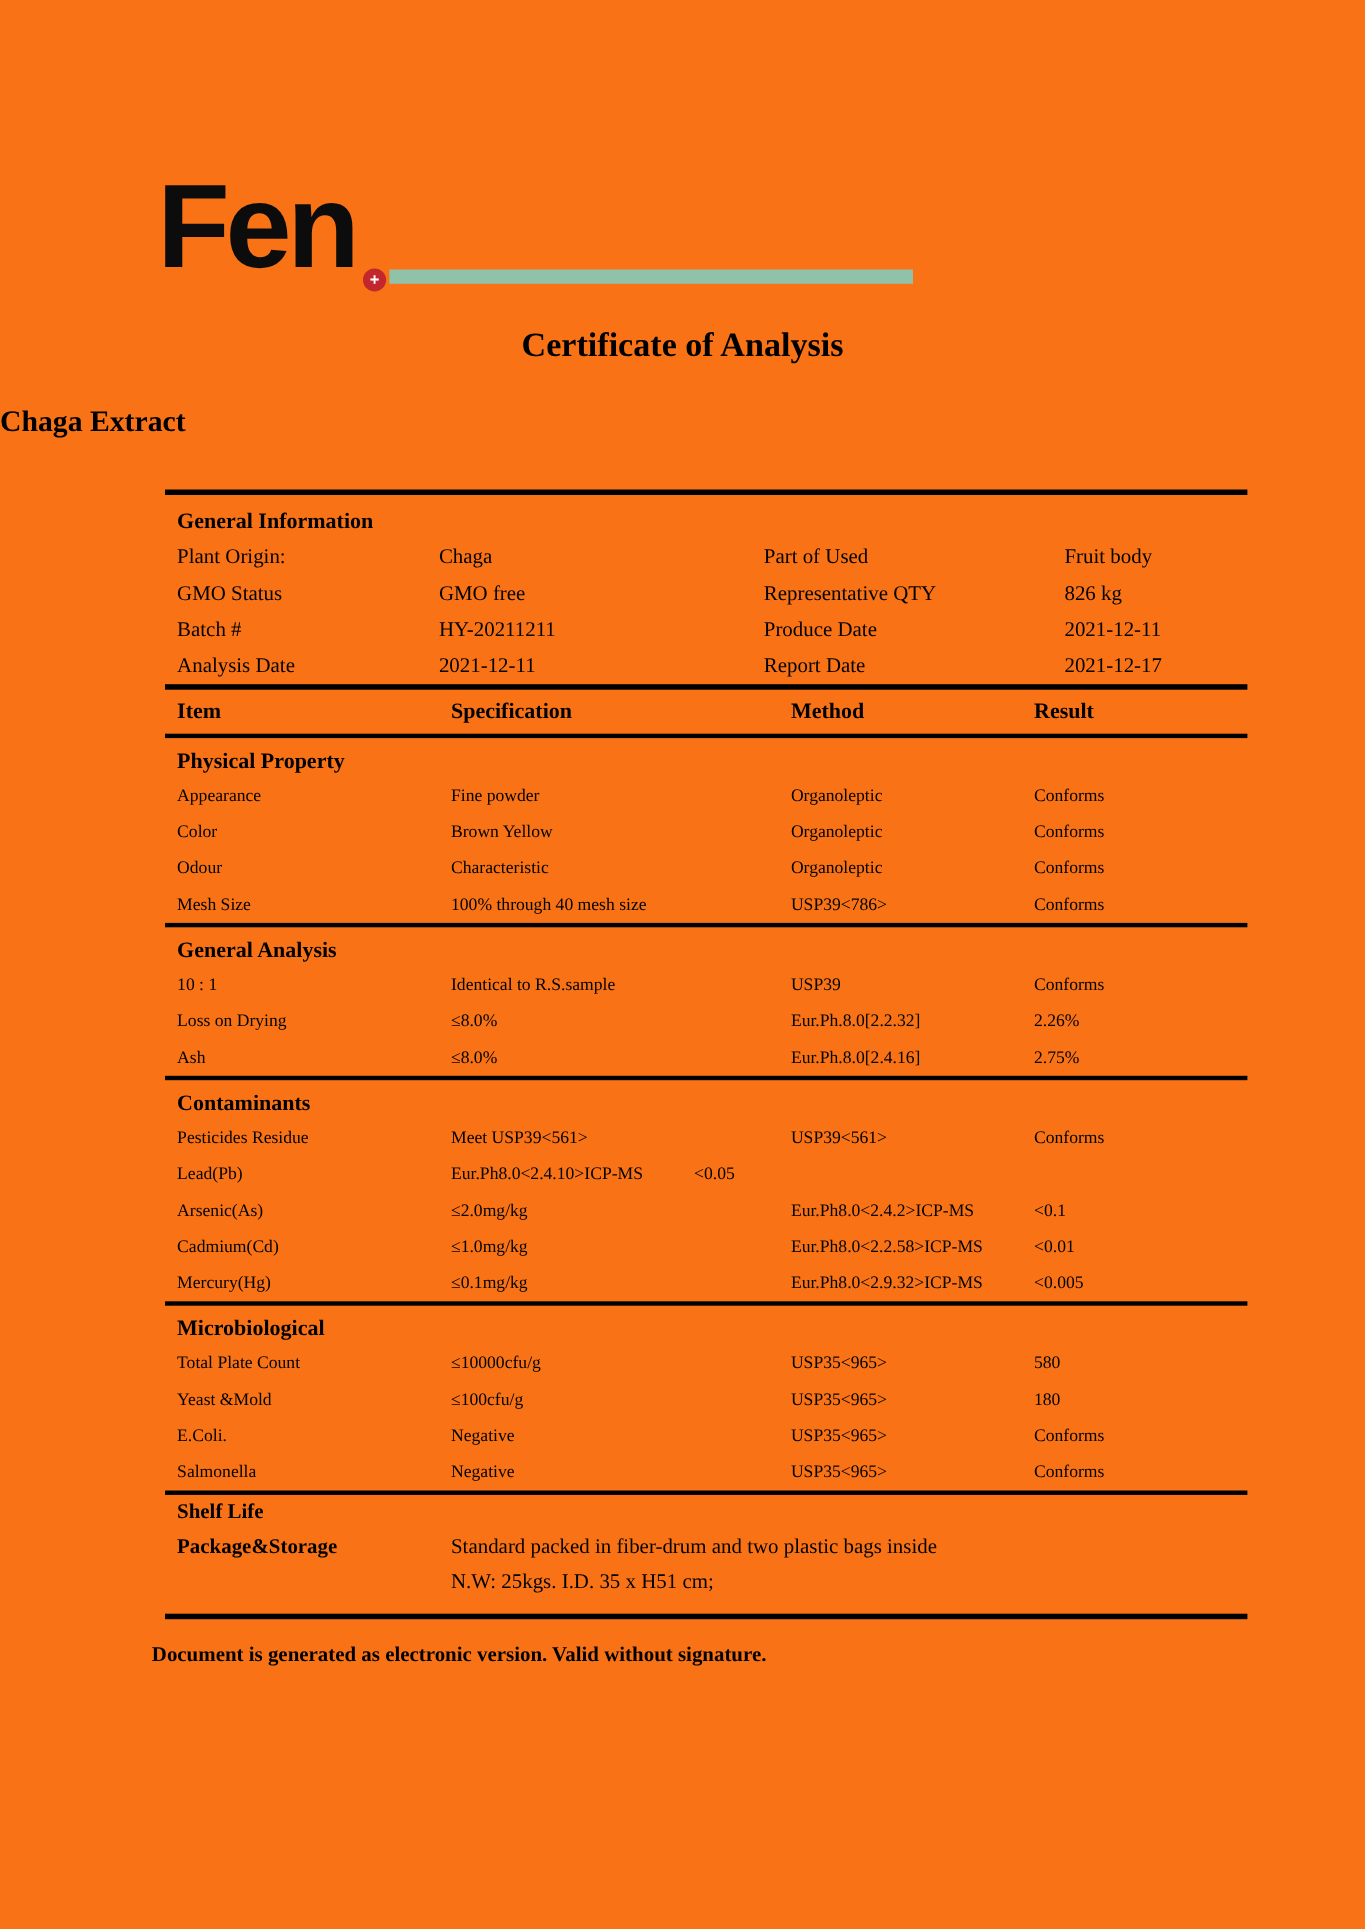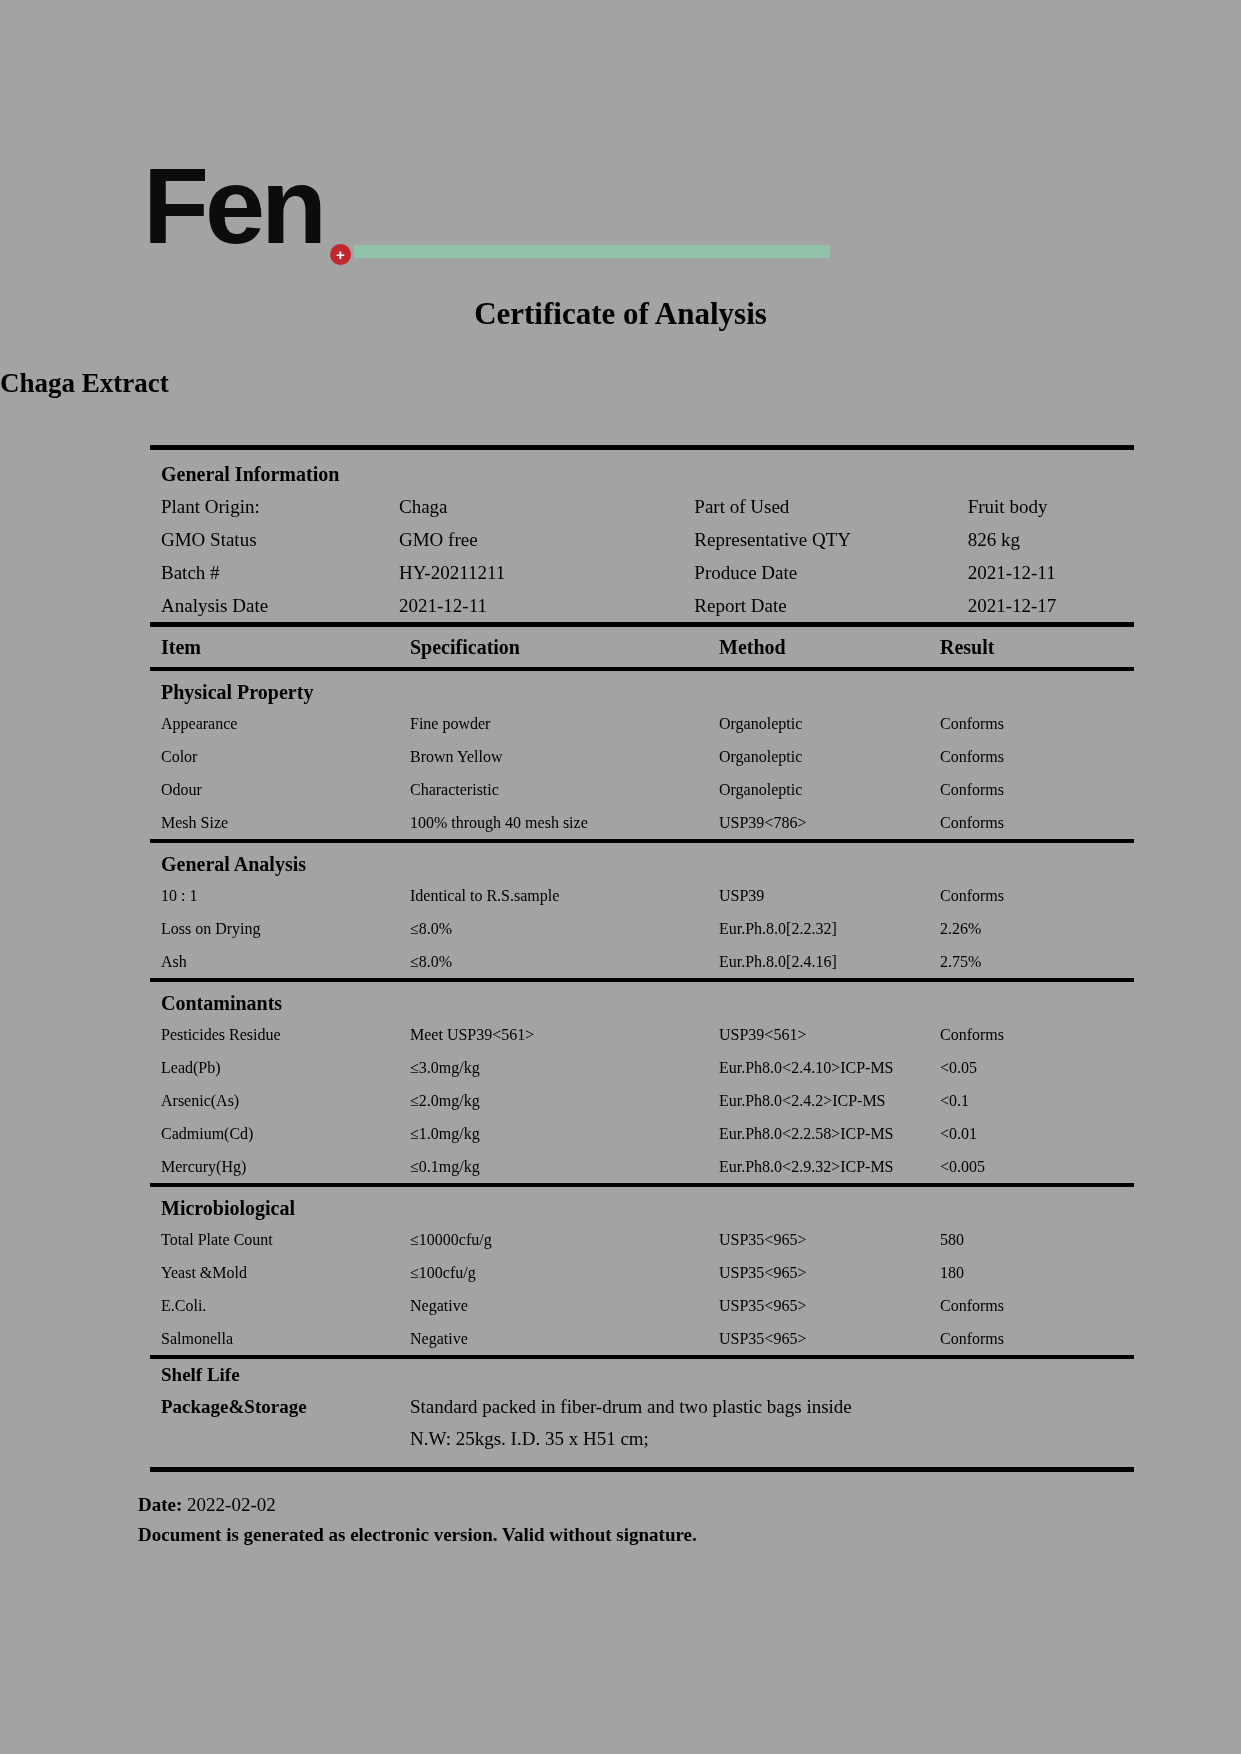--- a/index.html
+++ b/index.html
@@ -1,16 +1,16 @@
 <!DOCTYPE html>
 <html><head>
 <meta charset="utf-8">
 <style>
   html,body{margin:0;padding:0;background:#ffffff;}
-  .page{position:relative;width:1241px;height:1754px;background:#a3a3a3;
+  .page{position:relative;width:1241px;height:1754px;background:#f97316;
         font-family:"Liberation Serif",serif;color:#000;overflow:hidden;}
 
   
   .logo-text{position:absolute;left:143px;top:152px;
              font-family:"Liberation Sans",sans-serif;font-weight:700;
              font-size:108px;line-height:108px;letter-spacing:-4px;color:#0c0c0c;}
   .logo-dot{position:absolute;left:330px;top:244px;width:21px;height:21px;
             border-radius:50%;background:#c2272e;display:flex;align-items:center;justify-content:center;}
   .logo-dot .plus{color:#fff;font-family:"Liberation Sans",sans-serif;
                   font-weight:700;font-size:15px;line-height:15px;}
@@ -153,21 +153,20 @@
         <div class="section">
           <div class="section-heading">Contaminants</div>
           <div class="trow">
             <div class="tcell c0">Pesticides Residue</div>
             <div class="tcell c1">Meet USP39&lt;561&gt;</div>
             <div class="tcell c2">USP39&lt;561&gt;</div>
             <div class="tcell c3">Conforms</div>
           </div>
           <div class="trow">
             <div class="tcell c0">Lead(Pb)</div>
-            <div class="tcell c1">≤3.0mg/kg</div>
             <div class="tcell c2">Eur.Ph8.0&lt;2.4.10&gt;ICP-MS</div>
             <div class="tcell c3">&lt;0.05</div>
           </div>
           <div class="trow">
             <div class="tcell c0">Arsenic(As)</div>
             <div class="tcell c1">≤2.0mg/kg</div>
             <div class="tcell c2">Eur.Ph8.0&lt;2.4.2&gt;ICP-MS</div>
             <div class="tcell c3">&lt;0.1</div>
           </div>
           <div class="trow">
@@ -223,17 +222,16 @@
         </div>
         <div class="frow">
           <div class="fl"></div>
           <div class="fv">N.W: 25kgs. I.D. 35 x H51 cm;</div>
         </div>
       </div>
     <div class="hr thick"></div>
   </div>
 
   <div class="footer">
-    <div><span class="b">Date:</span>&nbsp;<span>2022-02-02</span></div>
     <div class="b">Document is generated as electronic version. Valid without signature.</div>
   </div>
 
 </div>
 
 </body></html>

